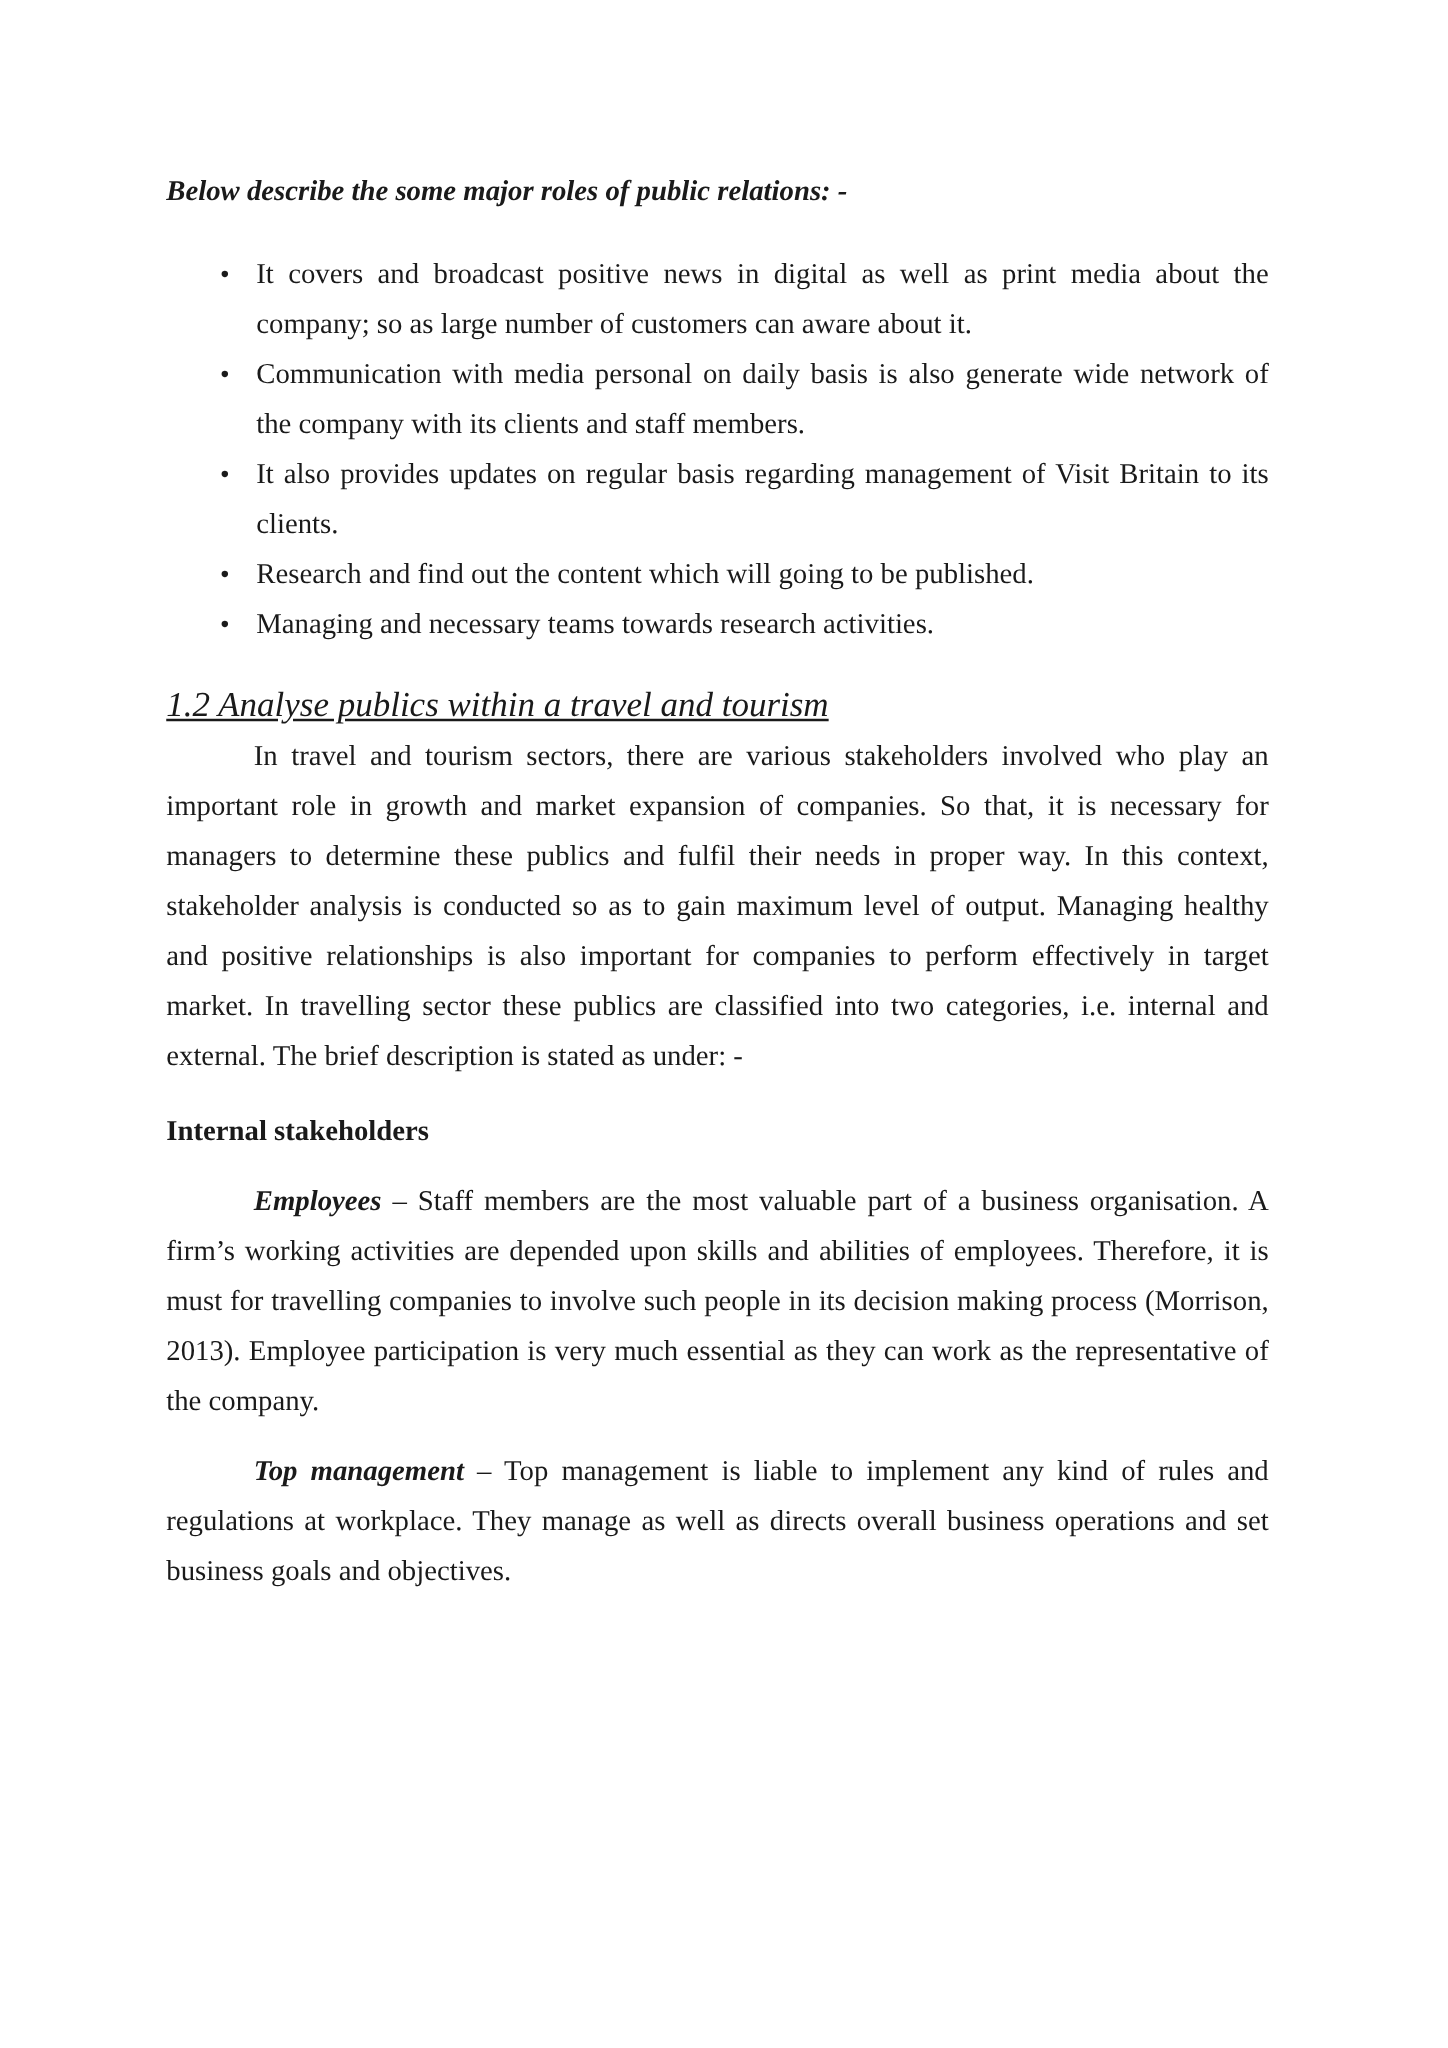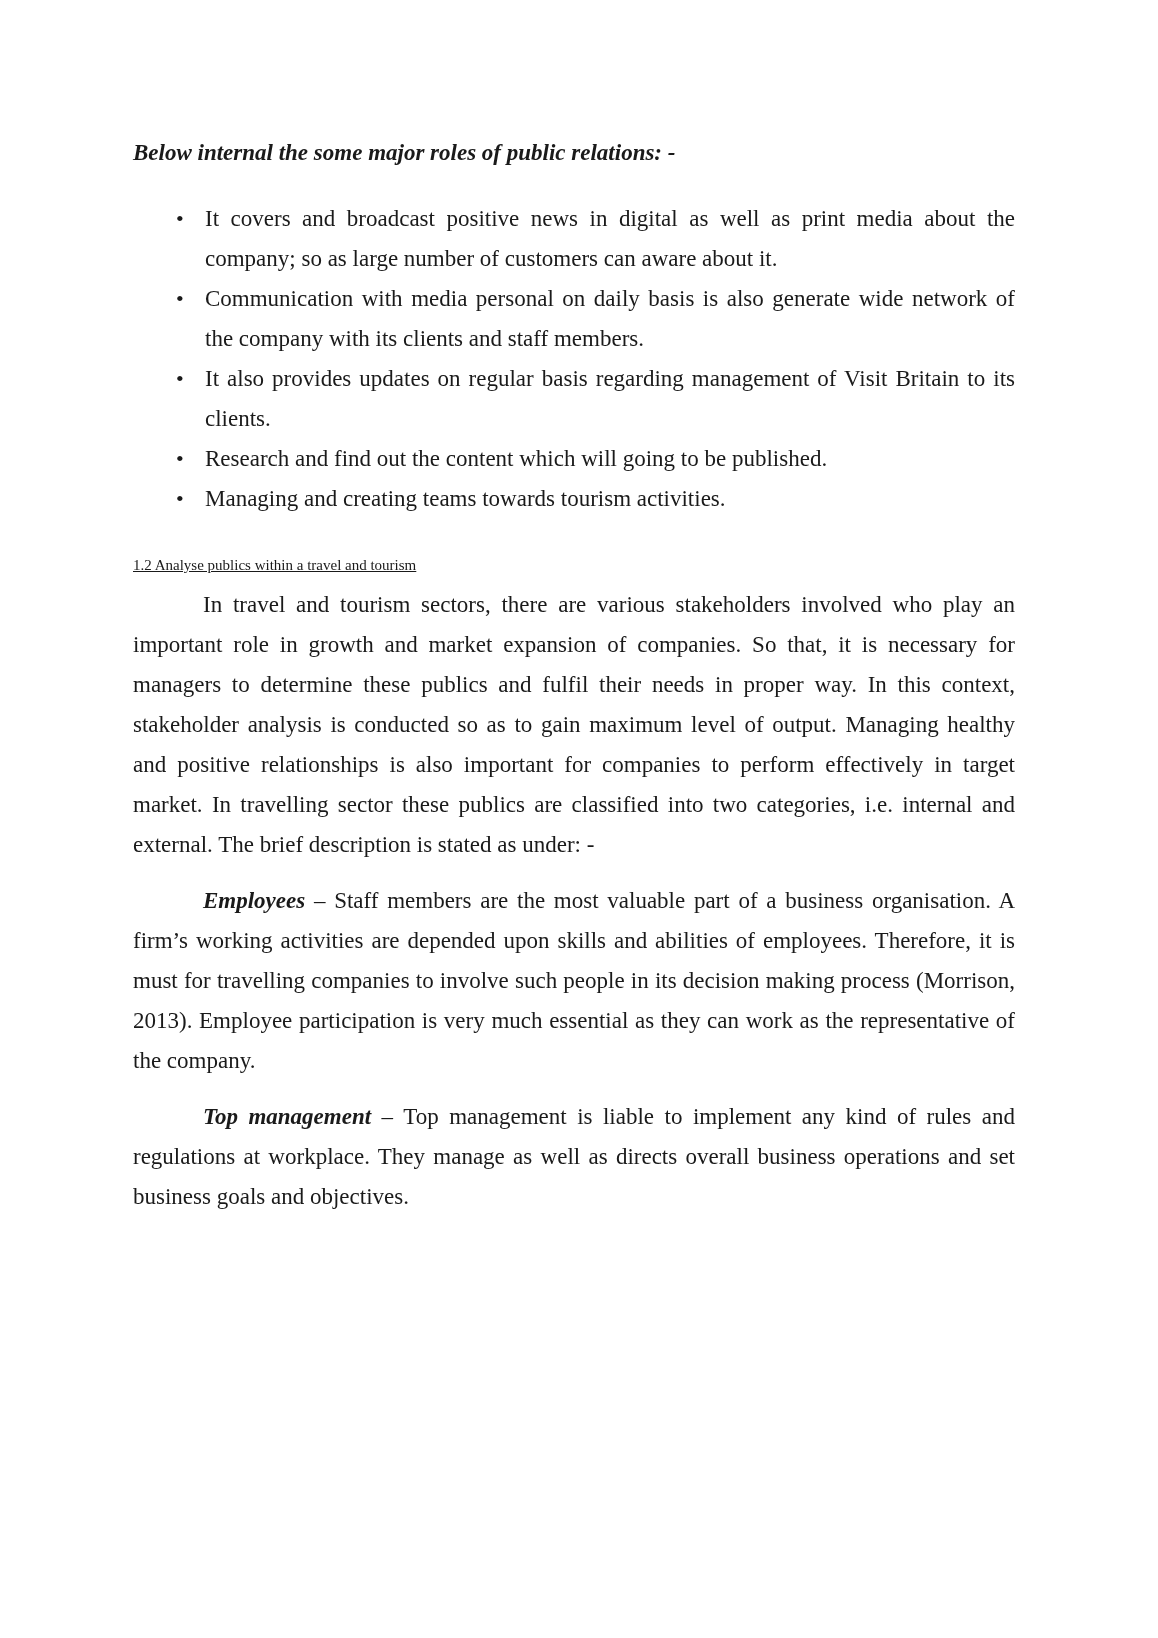--- a/index.html
+++ b/index.html
@@ -37,25 +37,26 @@
     position: relative;
   }
   .bullet-list li::before {
     content: "\2022";
     position: absolute;
     left: -29px;
     top: 0;
     font-size: 22px;
   }
   .section-heading {
-    font-size: 15px;
+    font-size: 28px;
     font-weight: normal;
     text-decoration: underline;
     line-height: 40px;
     margin: 0;
+    font-style: italic;
   }
   .body-para {
     margin: 0;
     text-align: justify;
     text-indent: 70px;
   }
   .sub-heading {
     font-size: 23px;
     font-weight: bold;
     line-height: 40px;
@@ -69,34 +70,35 @@
   .lead {
     font-weight: bold;
     font-style: italic;
   }
 </style>
 </head>
 <body>
 
 <div class="page">
 
-  <h1 class="intro-heading">Below internal the some major roles of public relations: -</h1>
+  <h1 class="intro-heading">Below describe the some major roles of public relations: -</h1>
 
   <ul class="bullet-list">
     <li>It covers and broadcast positive news in digital as well as print media about the company; so as large number of customers can aware about it.</li>
     <li>Communication with media personal on daily basis is also generate wide network of the company with its clients and staff members.</li>
     <li>It also provides updates on regular basis regarding management of Visit Britain to its clients.</li>
     <li>Research and find out the content which will going to be published.</li>
-    <li>Managing and creating teams towards tourism activities.</li>
+    <li>Managing and necessary teams towards research activities.</li>
   </ul>
 
   <h2 class="section-heading">1.2 Analyse publics within a travel and tourism</h2>
 
   <p class="body-para">In travel and tourism sectors, there are various stakeholders involved who play an important role in growth and market expansion of companies. So that, it is necessary for managers to determine these publics and fulfil their needs in proper way. In this context, stakeholder analysis is conducted so as to gain maximum level of output. Managing healthy and positive relationships is also important for companies to perform effectively in target market. In travelling sector these publics are classified into two categories, i.e. internal and external. The brief description is stated as under: -</p>
 
+  <h3 class="sub-heading">Internal stakeholders</h3>
 
   <p class="lead-para">
     <span class="lead">Employees</span><span> – Staff members are the most valuable part of a business organisation. A firm’s working activities are depended upon skills and abilities of employees. Therefore, it is must for travelling companies to involve such people in its decision making process (Morrison, 2013). Employee participation is very much essential as they can work as the representative of the company.</span>
   </p>
 
   <p class="lead-para">
     <span class="lead">Top management</span><span> – Top management is liable to implement any kind of rules and regulations at workplace. They manage as well as directs overall business operations and set business goals and objectives.</span>
   </p>
 
 

